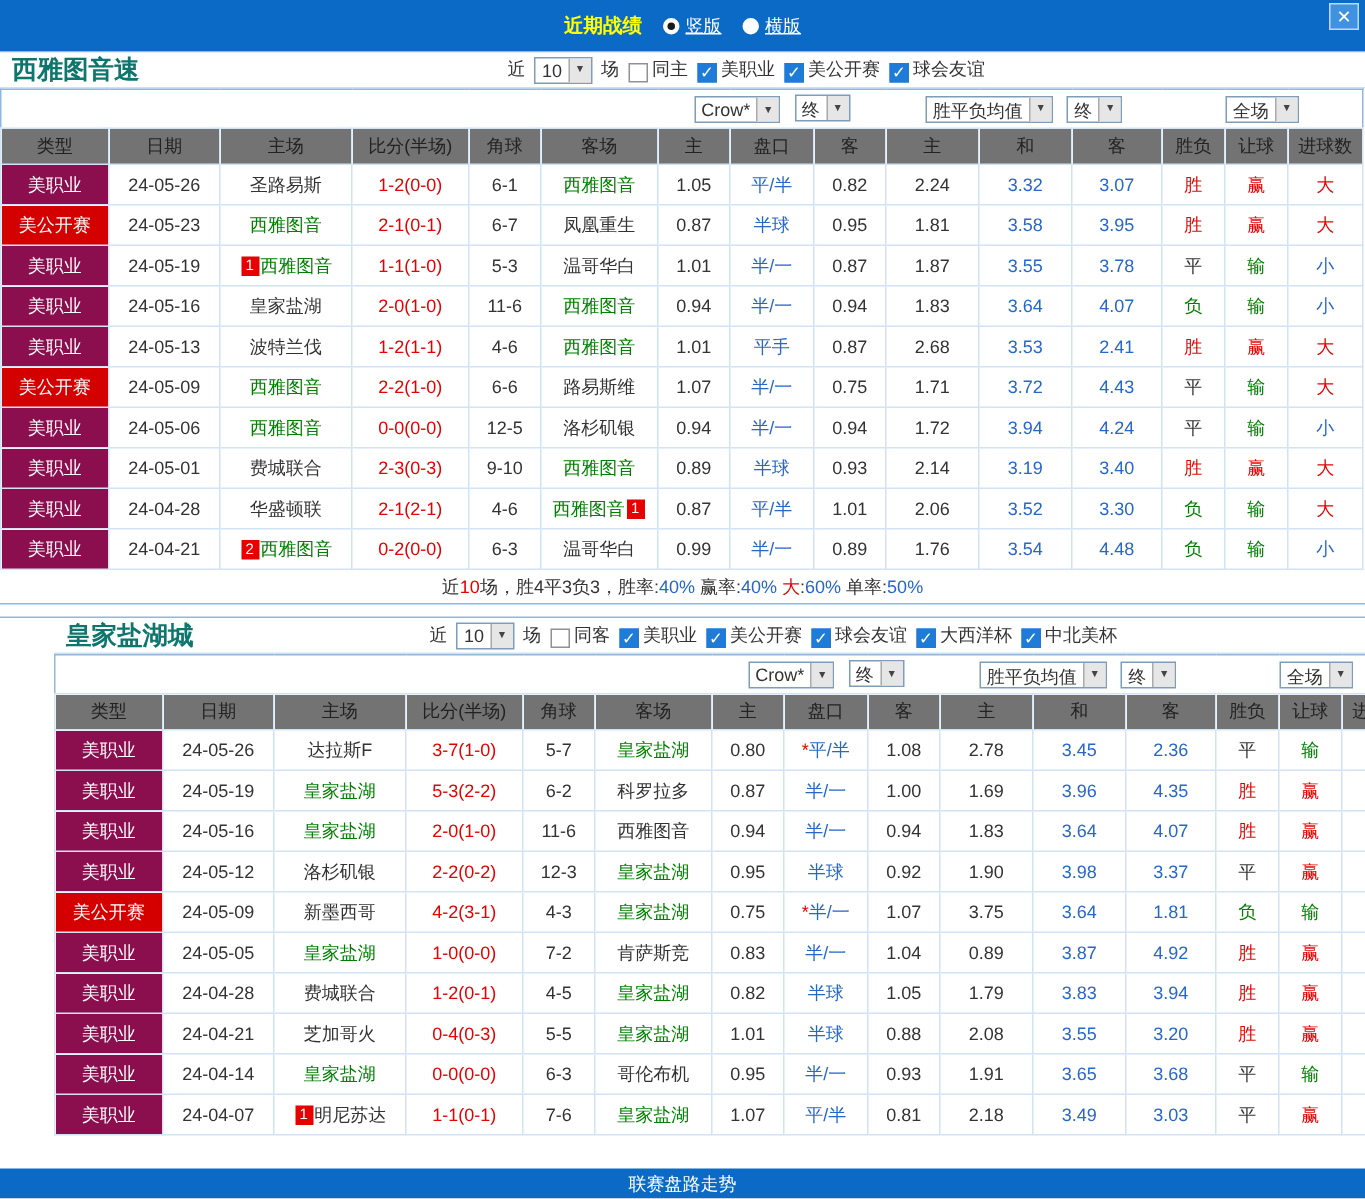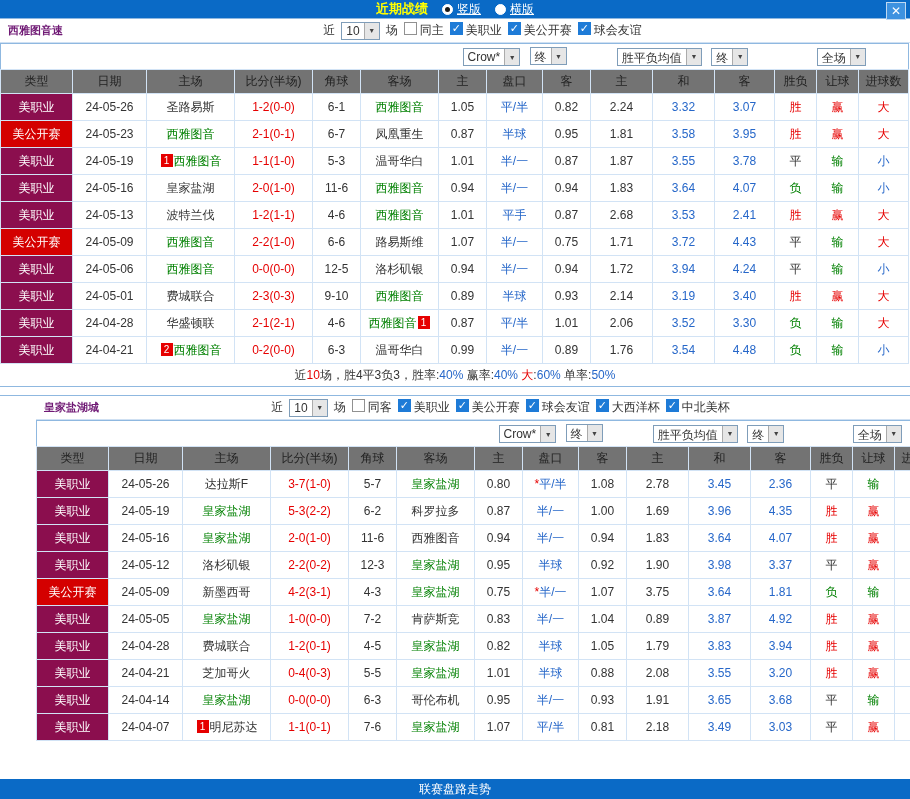--- a/index.html
+++ b/index.html
@@ -2,34 +2,34 @@
 <html><head>
 <meta charset="utf-8">
 <style>
   * { box-sizing: border-box; }
   html,body { margin:0; padding:0; background:#fff; }
   body {
     width:910px; height:799px; position:relative; overflow:hidden;
     font-family:"Liberation Sans","DejaVu Sans",sans-serif; font-size:12px; color:#333;
   }
   
-  .topbar { height:18px; background:#0A6AC6; display:flex; align-items:center; justify-content:center; gap:14px; position:relative; }
+  .topbar { height:34px; background:#0A6AC6; display:flex; align-items:center; justify-content:center; gap:14px; position:relative; }
   .topbar-title { color:#FFFF00; font-weight:bold; font-size:13px; }
   .radio-group { display:flex; align-items:center; gap:14px; color:#fff;text-decoration:underline; }
   .radio-opt { display:inline-flex; align-items:center; gap:4px; cursor:pointer; }
   .radio { width:11px; height:11px; border:1px solid #fff; border-radius:50%; background:#fff; position:relative; }
   .radio[data-on="1"]::after { content:""; position:absolute; left:2px; top:2px; right:2px; bottom:2px; background:#1a1a1a; border-radius:50%; }
   .close-btn { position:absolute; right:4px; top:2px; width:20px; height:18px; background:#3E92E0; border:1px solid #BFD9F2; color:#fff; font-size:12px; line-height:16px; text-align:center; cursor:pointer; }
   
   .section { border-top:1px solid #8FB8E0; }
   .section + .section { margin-top:8px;padding-left:36px; }
   .title-row { height:24px; display:flex; align-items:center; padding:0 8px; border-bottom:1px solid #CFE0F2; background:#fff; }
-  .team-title { color:#701a75; font-weight:bold; font-size:11px; white-space:nowrap; }
+  .team-title { color:#0f766e; font-weight:bold; font-size:17px; white-space:nowrap; }
   .filter-bar { display:flex; align-items:center; gap:6px; margin:0 auto; }
-  .chk { display:inline-flex; align-items:flex-start; gap:3px; cursor:pointer; white-space:nowrap; }
+  .chk { display:inline-flex; align-items:flex-end; gap:3px; cursor:pointer; white-space:nowrap; }
   .box { width:13px; height:13px; border:1px solid #919191; background:#fff; position:relative; display:inline-block; }
   .box[data-on="1"] { background:#1E7BD7; border-color:#1E7BD7; }
   .box[data-on="1"]::after { content:"✓"; color:#fff; font-size:11px; font-weight:bold; position:absolute; left:1px; top:-1px; }
   
   .sel { display:inline-flex; align-items:stretch; height:18px; border:1px solid #7F9DB9; background:#fff; cursor:pointer; }
   .sel-t { padding:1px 4px 0 4px; white-space:nowrap; }
   .sel-a { width:15px; background:#E6E6E6; border-left:1px solid #ABABAB; display:flex; align-items:center; justify-content:center; font-size:7px; color:#444; }
   
   table { width:908px; border-collapse:collapse; table-layout:fixed; border:1px solid #8FB8E0; }
   th, td { border:1px solid #D2E3F5; text-align:center; padding:0; height:27px; overflow:hidden; white-space:nowrap; }

